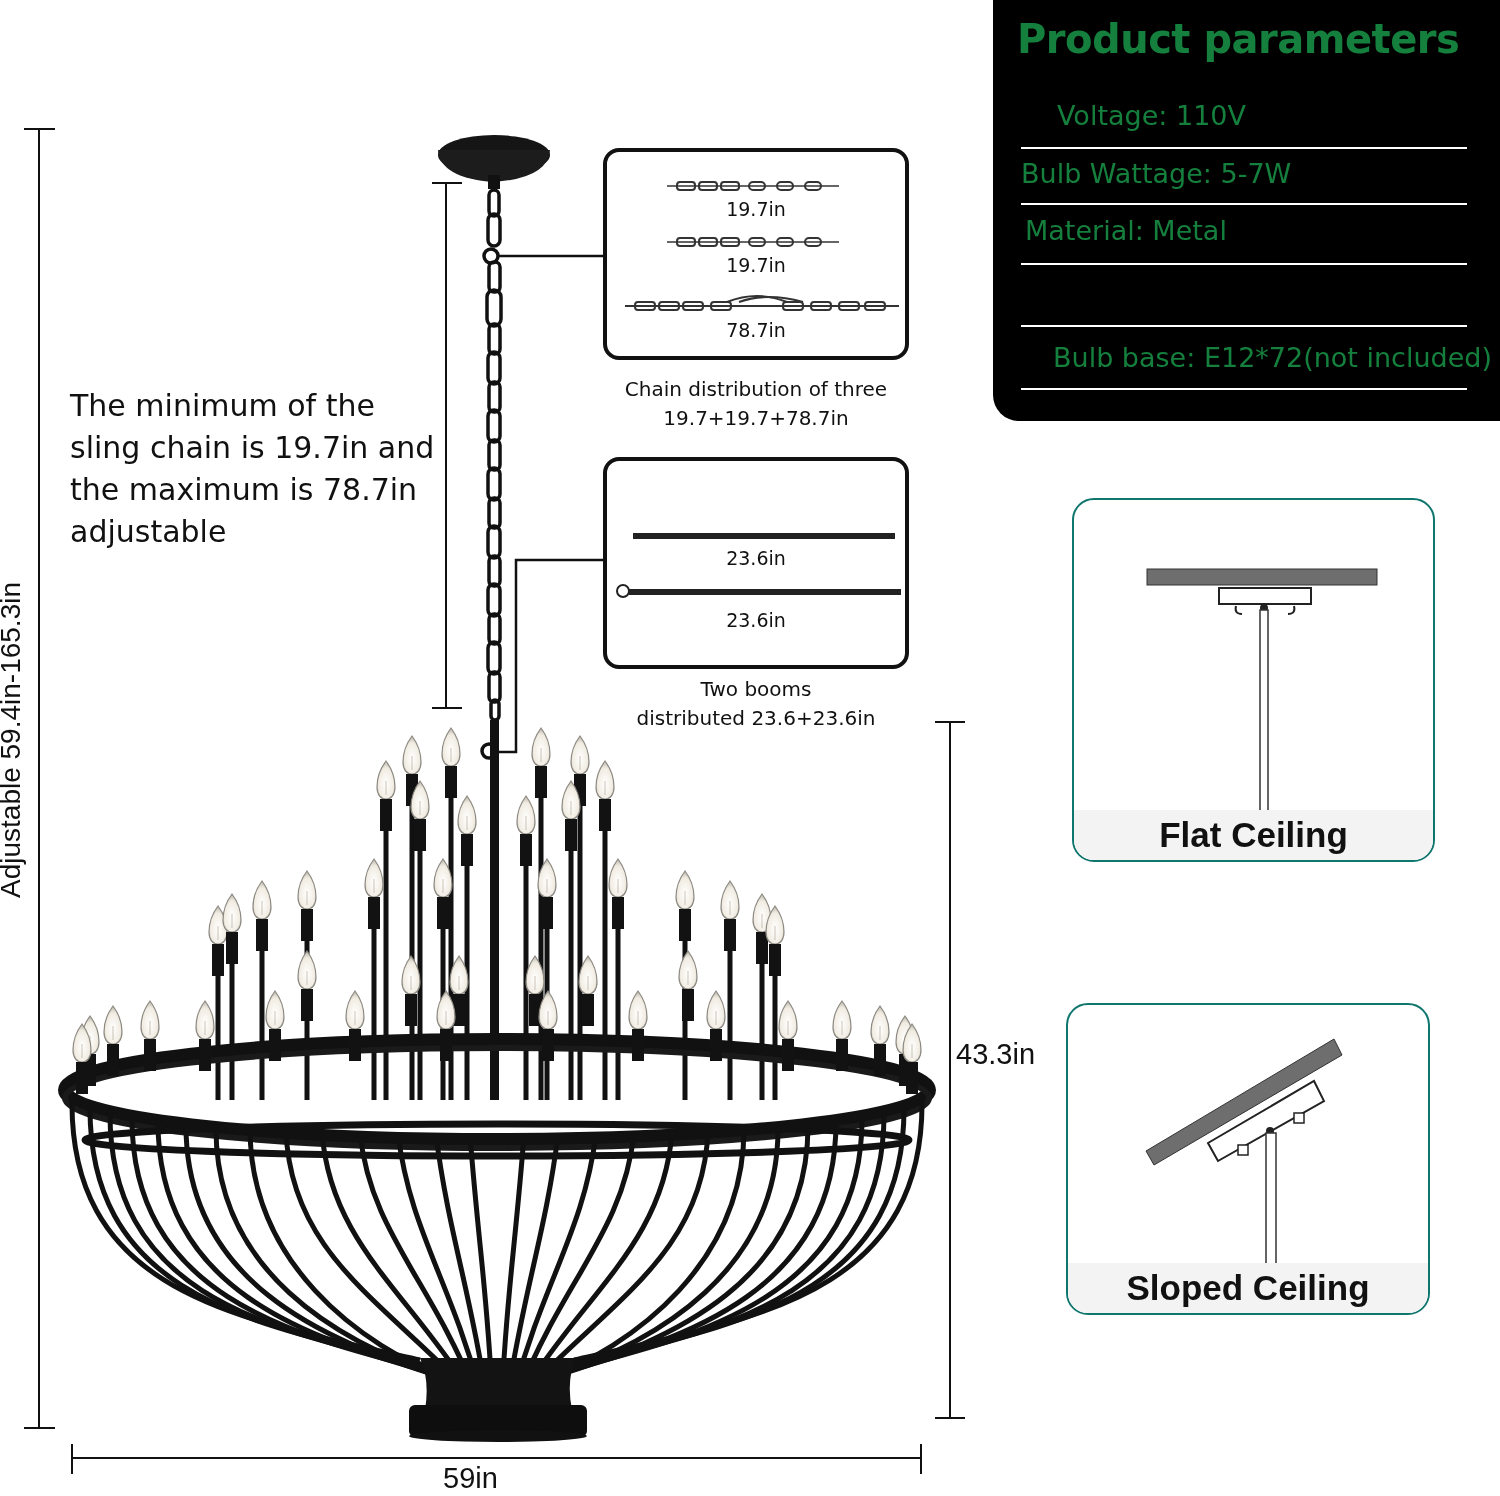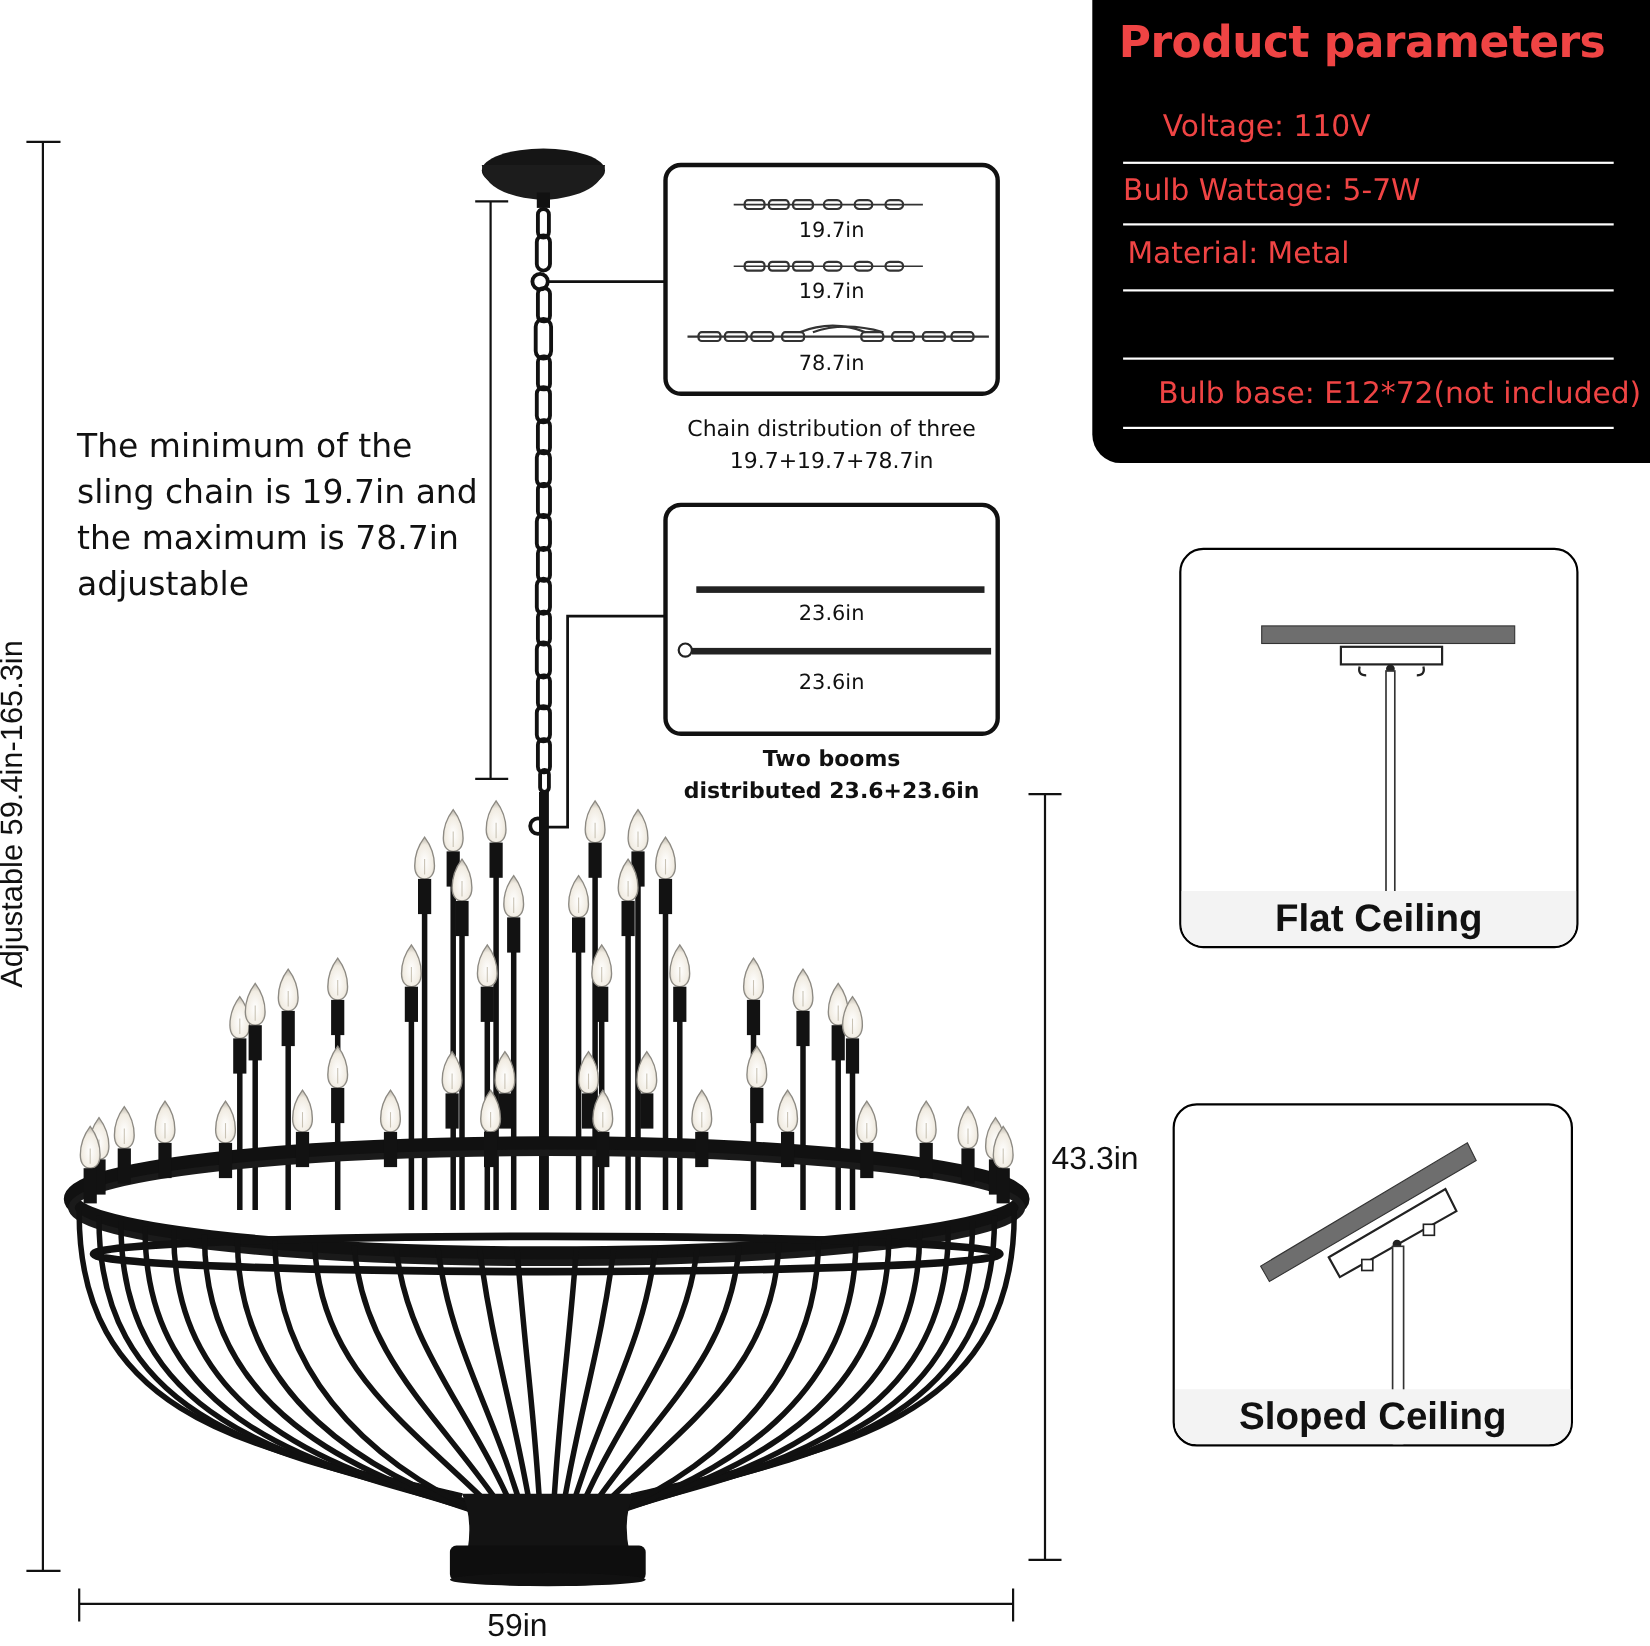--- a/index.html
+++ b/index.html
@@ -2,39 +2,39 @@
 <html><head>
 <meta charset="utf-8">
 <style>
   html, body { margin: 0; padding: 0; background: #ffffff; }
   body { width: 1500px; height: 1496px; position: relative; overflow: hidden;
          font-family: "DejaVu Sans", "Liberation Sans", sans-serif; color: #111; }
   .abs { position: absolute; }
 
   
   .params { left: 993px; top: 0; width: 507px; height: 421px; background: #000;
-            border-bottom-left-radius: 26px; color: #ef4444; }
+            border-bottom-left-radius: 26px; color: #15803d; }
   .params-title { position: absolute; left: 24px; top: 16px; font-size: 40px; font-weight: bold;
                   letter-spacing: -0.5px; white-space: nowrap; }
   .param-row { position: absolute; left: 28px; width: 446px; font-size: 27px; white-space: nowrap; }
   .param-rule { position: absolute; left: 28px; width: 446px; height: 2px; background: #fff; }
 
   
   .box { border: 4px solid #111; border-radius: 16px; background: #fff; box-sizing: border-box; }
   .box-label { position: absolute; font-size: 19px; text-align: center; width: 100%; left: 0; }
   .caption { position: absolute; font-size: 20px; text-align: center; line-height: 29px; white-space: nowrap; }
 
   .note { left: 70px; top: 385px; width: 380px; font-size: 30px; line-height: 42px; }
 
   .vert-label { left: -185px; top: 720px; width: 400px; height: 40px; font-size: 28px;
                 transform: rotate(-90deg); text-align: center; white-space: nowrap; }
 
   .dim-text { font-size: 28px; font-family: "Liberation Sans", sans-serif; }
 
-  .ceil-card { border: 2px solid #000000; border-radius: 22px; background: #fff; box-sizing: border-box; overflow: hidden; }
+  .ceil-card { border: 2px solid #0f766e; border-radius: 22px; background: #fff; box-sizing: border-box; overflow: hidden; }
   .ceil-label { position: absolute; left: 0; width: 100%; bottom: 0; height: 50px; background: #f3f3f3;
                 font-family: "Liberation Sans", sans-serif; font-weight: bold; font-size: 35px;
                 text-align: center; line-height: 50px; }
 </style>
 </head>
 <body>
 
 <svg class="abs" style="left:0;top:0" width="1500" height="1496" viewBox="0 0 1500 1496">
   <defs>
     <radialGradient id="bulbGlow" cx="50%" cy="60%" r="60%">
@@ -278,21 +278,21 @@
 
 <div class="abs box" style="left:603px;top:457px;width:306px;height:212px;">
   <svg class="abs" style="left:0;top:0" width="300" height="206">
     <rect x="26" y="72" width="262" height="6" fill="#222"></rect>
     <rect x="22" y="128" width="272" height="6" fill="#222"></rect>
     <circle cx="16" cy="130" r="6" fill="#fff" stroke="#222" stroke-width="2"></circle>
   </svg>
   <div class="box-label" style="top:86px;">23.6in</div>
   <div class="box-label" style="top:148px;">23.6in</div>
 </div>
-<div class="caption" style="left:603px;top:675px;width:306px;font-weight:bold;">
+<div class="caption" style="left:603px;top:675px;width:306px;">
   <div>Two booms</div>
   <div>distributed 23.6+23.6in</div>
 </div>
 
 <div class="abs note">The minimum of the sling chain is 19.7in and the maximum is 78.7in adjustable</div>
 
 <div class="abs vert-label dim-text">Adjustable 59.4in-165.3in</div>
 <div class="abs dim-text" style="left:956px;top:1022px;font-size:29px;margin-top:16px;">43.3in</div>
 <div class="abs dim-text" style="left:443px;top:1462px;font-size:29px;">59in</div>
 

